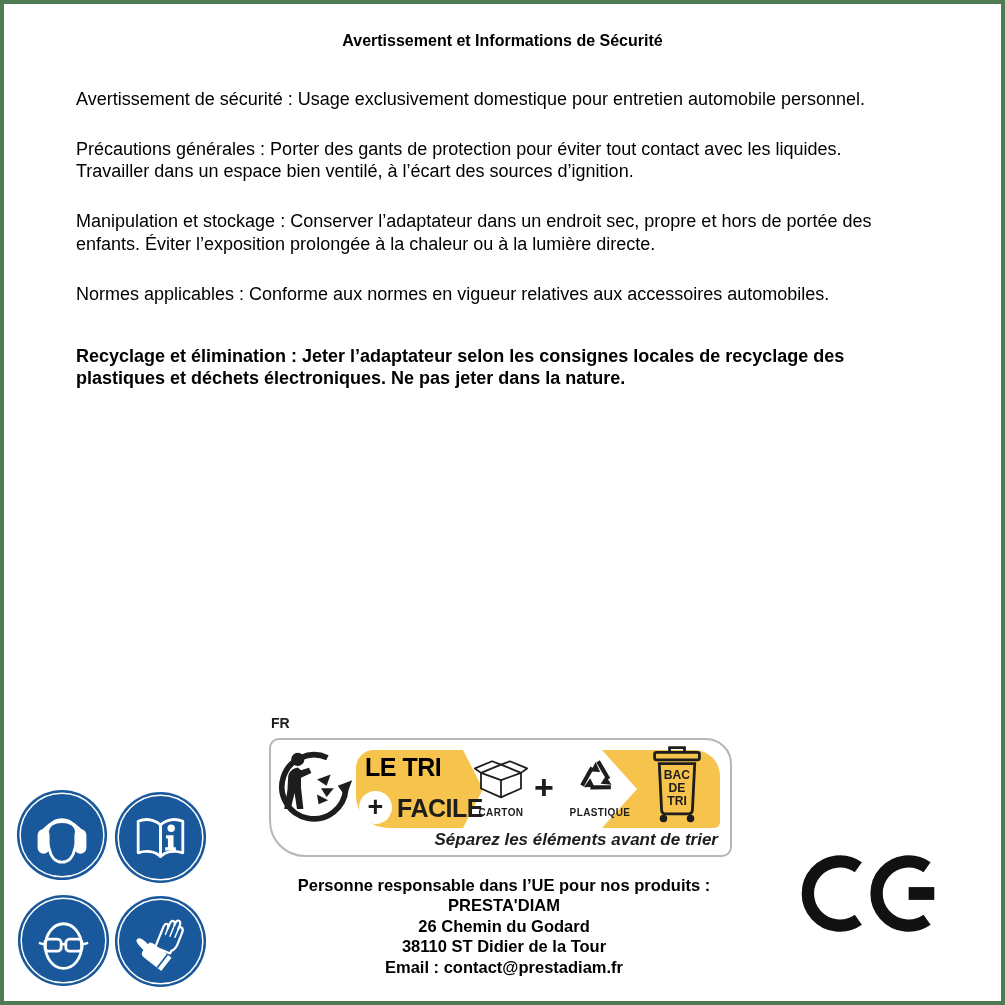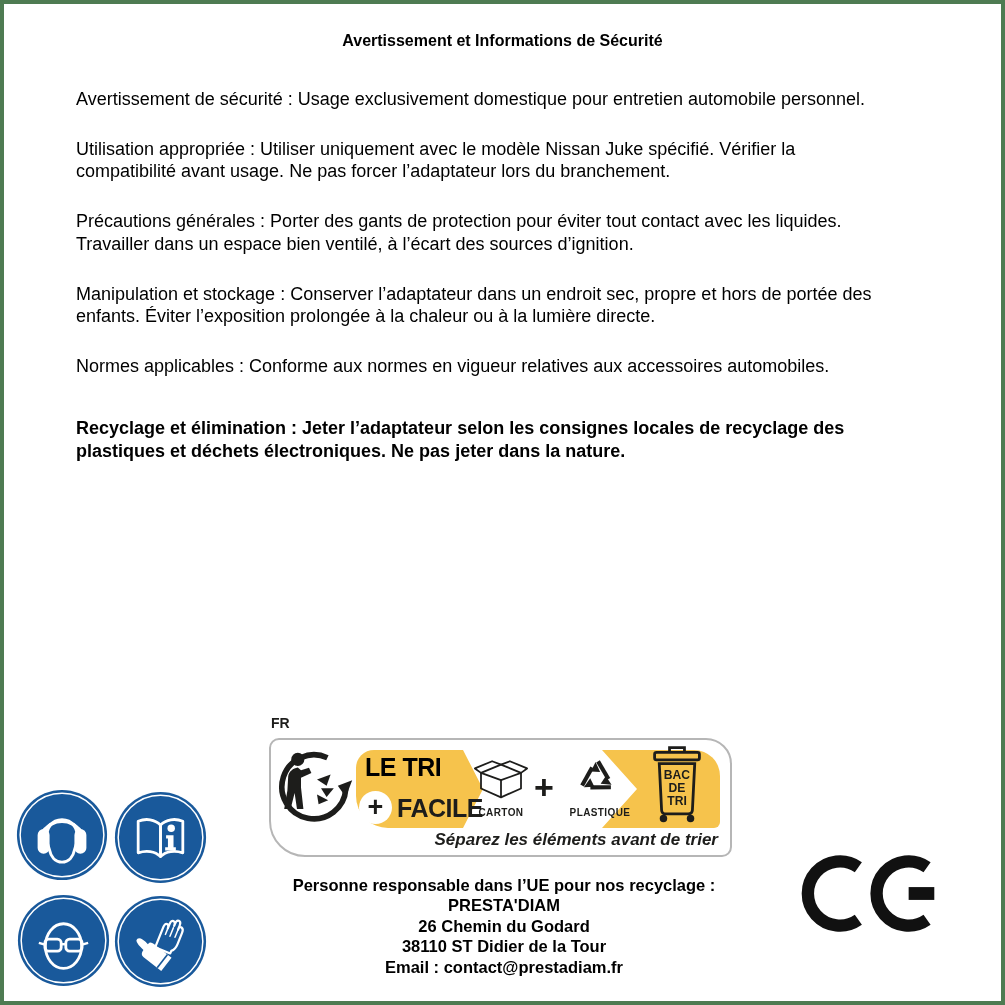--- a/index.html
+++ b/index.html
@@ -66,22 +66,20 @@
 </style>
 </head>
 <body>
 
 <div id="canvas">
 
   <div class="doc-title">Avertissement et Informations de Sécurité</div>
 
   <div class="body-text">
     <p>Avertissement de sécurité : Usage exclusivement domestique pour entretien automobile personnel.</p>
-    <p>Utilisation appropriée : Utiliser uniquement avec le modèle Nissan Juke spécifié. Vérifier la
-compatibilité avant usage. Ne pas forcer l’adaptateur lors du branchement.</p>
     <p>Précautions générales : Porter des gants de protection pour éviter tout contact avec les liquides.
 Travailler dans un espace bien ventilé, à l’écart des sources d’ignition.</p>
     <p>Manipulation et stockage : Conserver l’adaptateur dans un endroit sec, propre et hors de portée des
 enfants. Éviter l’exposition prolongée à la chaleur ou à la lumière directe.</p>
     <p>Normes applicables : Conforme aux normes en vigueur relatives aux accessoires automobiles.</p>
     <p class="extra-gap">Recyclage et élimination : Jeter l’adaptateur selon les consignes locales de recyclage des
 plastiques et déchets électroniques. Ne pas jeter dans la nature.</p>
   </div>
 
   <div class="fr-label">FR</div>
@@ -199,21 +197,21 @@
         <path d="M-3.5,-3 L-3.5,4 M1.8,-6 L1.8,4 M7.2,-6 L7.2,3" stroke-width="1.6"></path>
       </g>
       <g transform="translate(39,61) rotate(-52)">
         <path d="M-9,22 L9,22 L9,-2 Q9,-7 5.5,-7 L4.8,-7 Q6.5,-18 2.5,-19.5 Q-1.5,-21 -2.8,-9.5 L-3,-7 Q-9,-7 -9,-2 Z" fill="#fff"></path>
         <path d="M-9,16.5 L9,16.5" stroke="#19599b" stroke-width="1.8"></path>
       </g>
     </svg>
   </div>
 
   <div class="contact">
-    <div>Personne responsable dans l’UE pour nos recyclage :</div>
+    <div>Personne responsable dans l’UE pour nos produits :</div>
     <div>PRESTA'DIAM</div>
     <div>26 Chemin du Godard</div>
     <div>38110 ST Didier de la Tour</div>
     <div>Email : contact@prestadiam.fr</div>
   </div>
 
   <svg class="ce-svg" viewBox="0 0 310 200" aria-hidden="true">
     <path d="M125.2,42.7 A70,70 0 1 0 125.2,157.3" fill="none" stroke="#111" stroke-width="27"></path>
     <path d="M275.2,42.7 A70,70 0 1 0 275.2,157.3" fill="none" stroke="#111" stroke-width="27"></path>
     <rect x="235" y="86" width="56" height="28" fill="#111"></rect>

